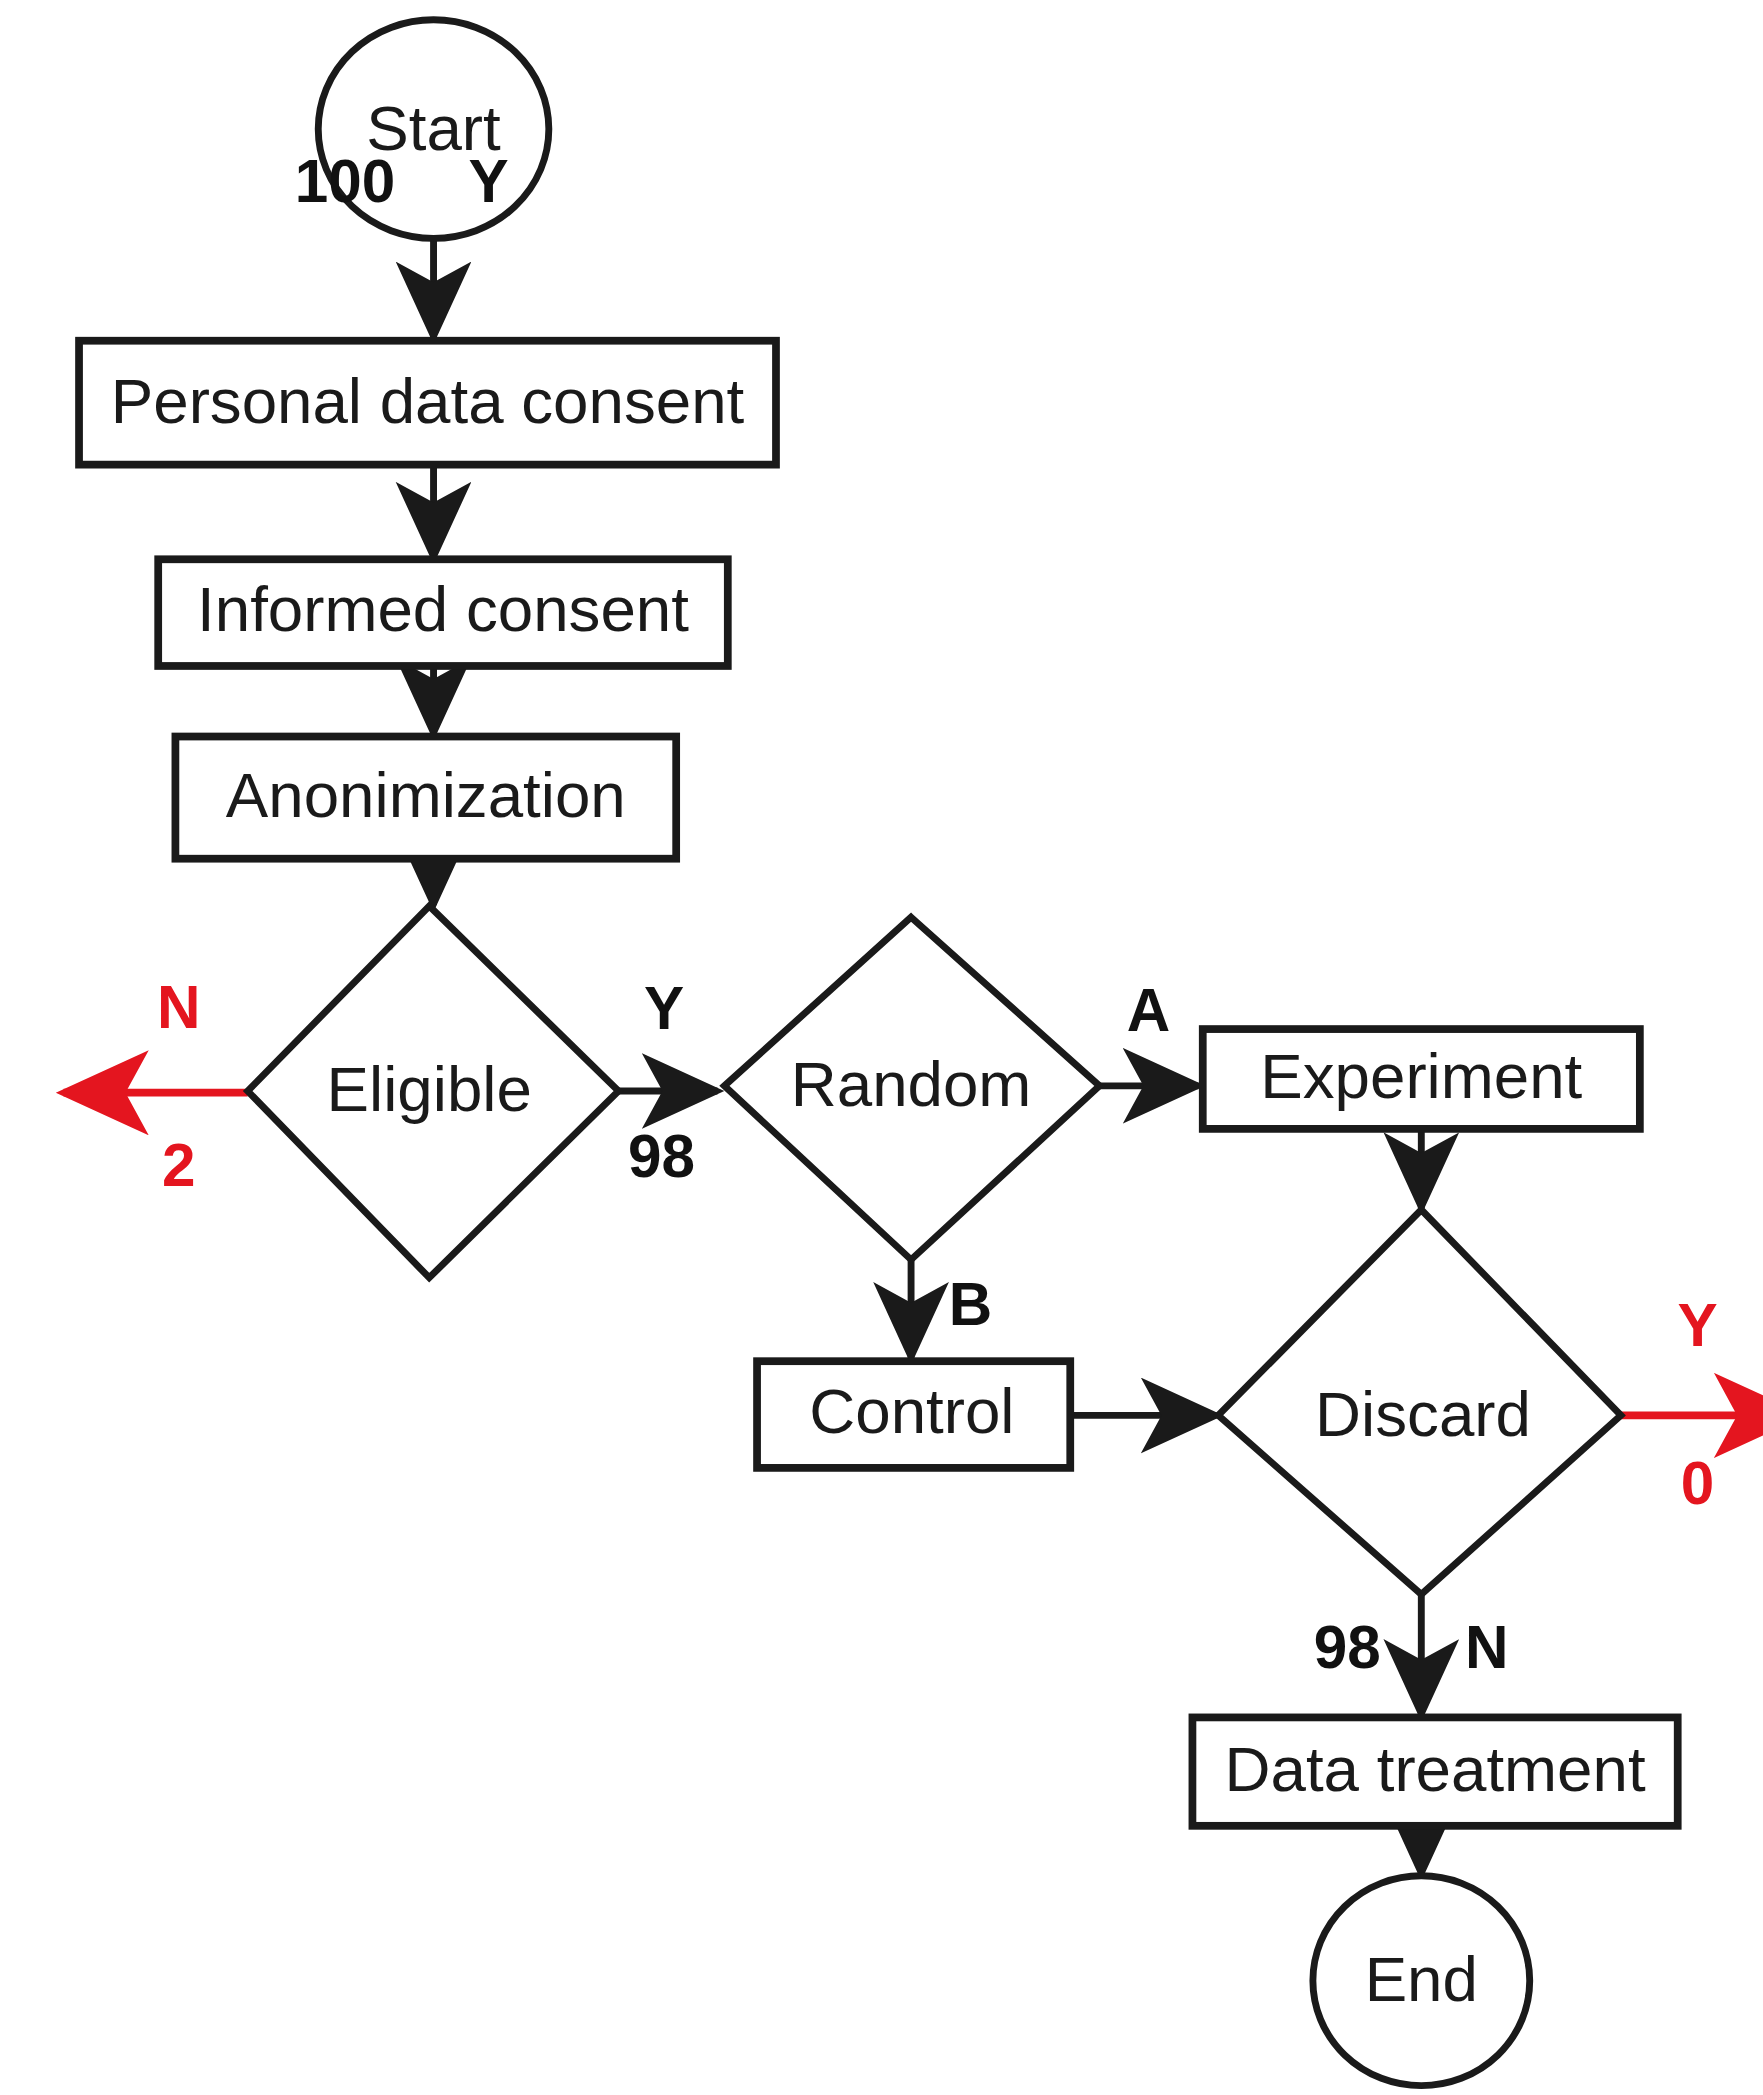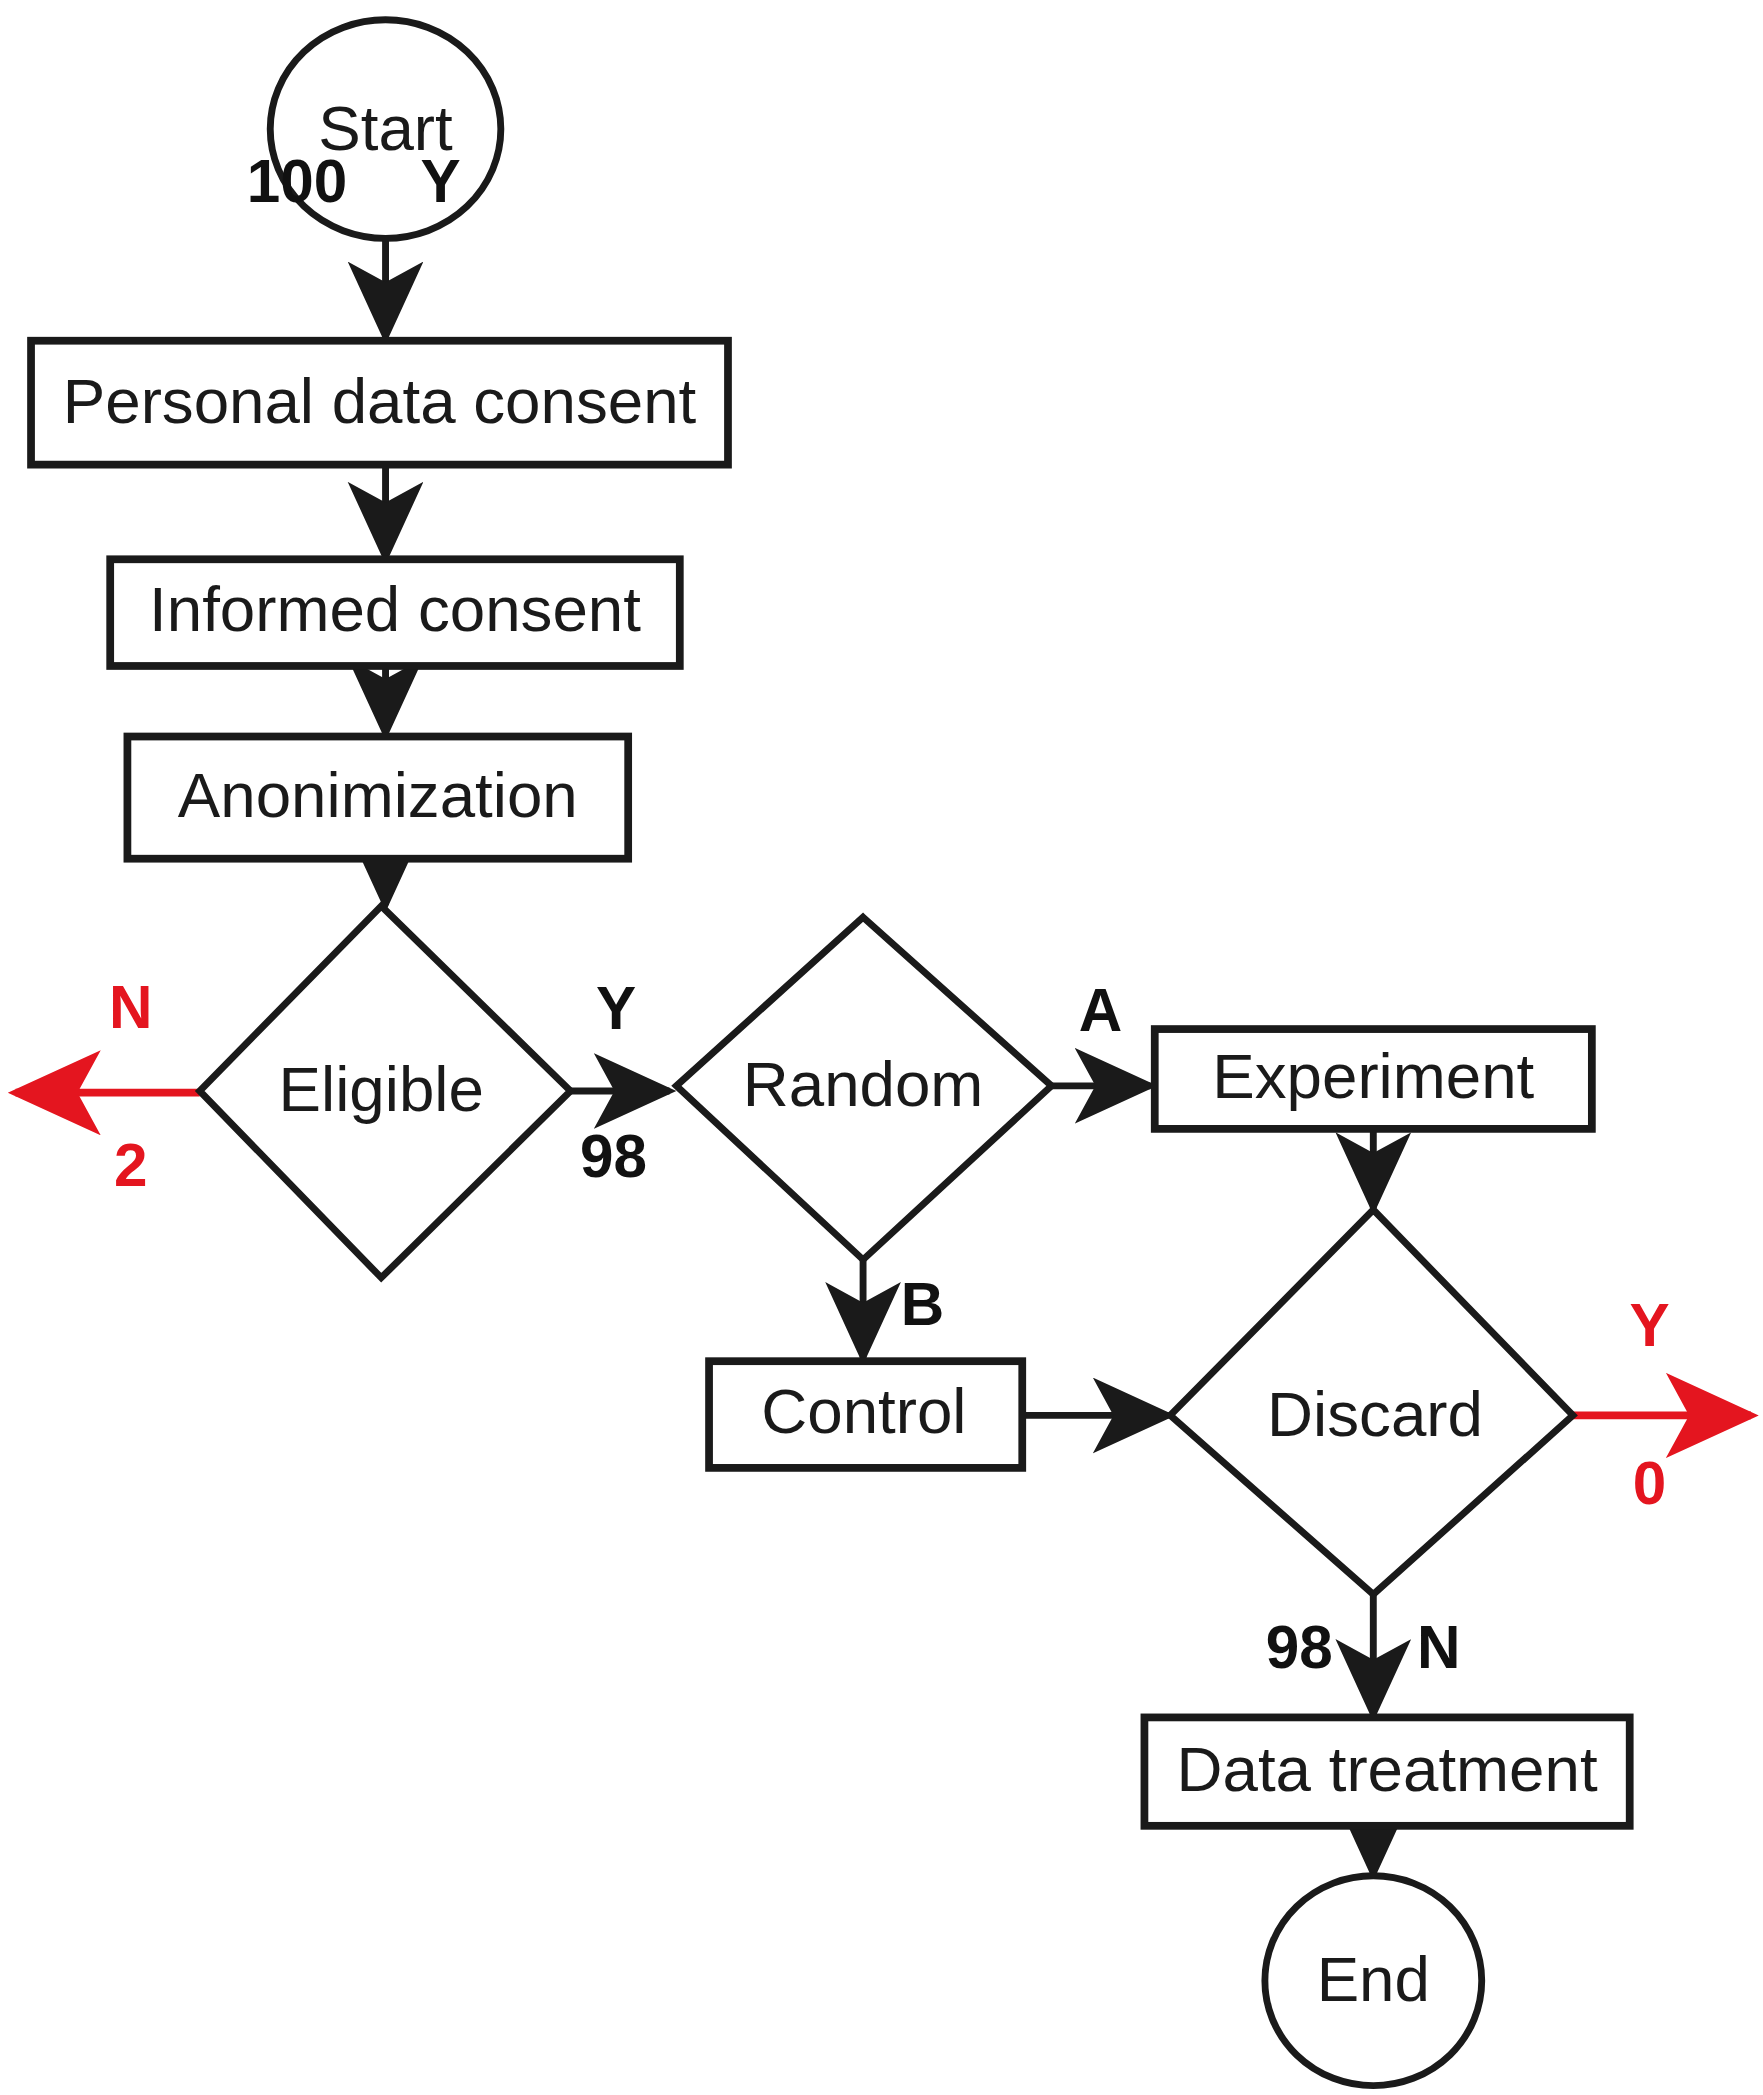--- a/index.html
+++ b/index.html
@@ -1,17 +1,17 @@
 <!DOCTYPE html>
 <html style="font-size:13.8px"><head>
 <meta charset="utf-8">
 <style>
   html,body{margin:0;padding:0;background:#ffffff;}
   body{width:1764px;height:2096px;overflow:hidden;font-family:"Liberation Sans",sans-serif;}
-  #stage{position:relative;width:1418px;height:2096px;background:#fff;}
+  #stage{position:relative;width:1418px;height:2096px;background:#fff;margin-left:48px;}
   svg#chart{position:absolute;left:0;top:0;width:1764px;height:2096px;}
   .node-label{font-family:"Liberation Sans",sans-serif;fill:#1a1a1a;font-size:74px;text-anchor:middle;dominant-baseline:middle;}
   .edge-label{font-family:"Liberation Sans",sans-serif;fill:#111111;font-size:70px;font-weight:bold;text-anchor:middle;dominant-baseline:middle;}
   .edge-label.red{fill:#e4151f;}
   .shape{fill:#ffffff;stroke:#1a1a1a;stroke-width:9;}
   .shape.thin{stroke-width:8;}
   .edge{stroke:#1a1a1a;stroke-width:8;fill:none;}
   .edge.red{stroke:#e4151f;stroke-width:9;}
 </style>
 </head>

